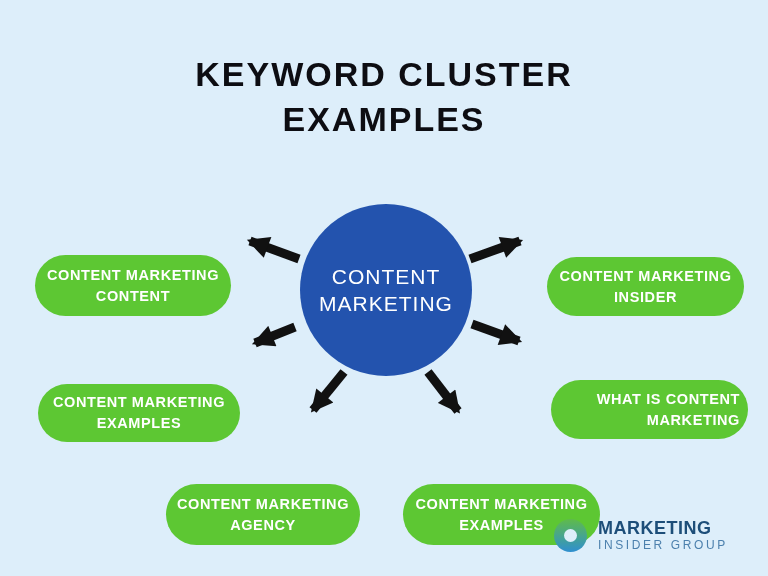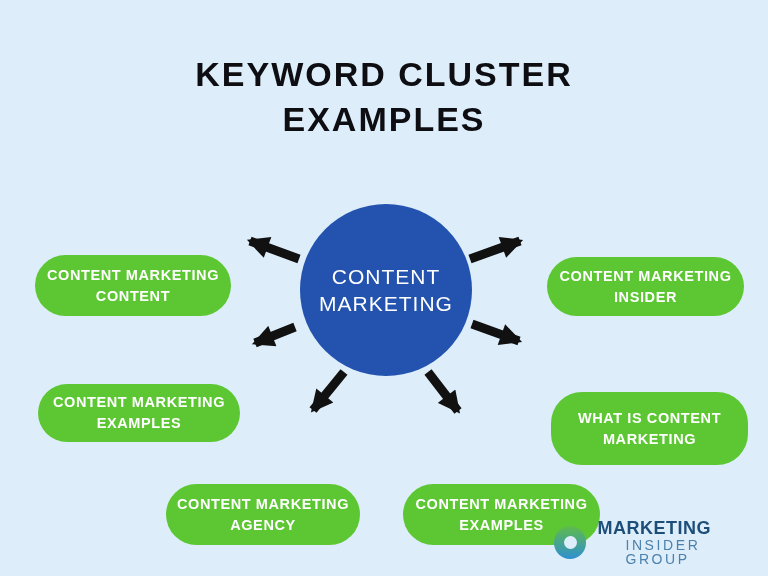--- a/index.html
+++ b/index.html
@@ -75,21 +75,21 @@
     flex-direction: column;
     align-items: center;
     justify-content: center;
     padding: 0 8px;
     box-sizing: border-box;
     margin-top: 48px;
   }
   .pill-agency   { left: 35px;  top: 207px; width: 196px; height: 61px; }
   .pill-services { left: 547px; top: 209px; width: 197px; height: 59px; }
   .pill-strategy { left: 38px;  top: 336px; width: 202px; height: 58px; }
-  .pill-whatis   { left: 551px; top: 344px; width: 197px; height: 73px; }
+  .pill-whatis   { left: 551px; top: 332px; width: 197px; height: 59px; align-items: flex-end; }
   .pill-company  { left: 166px; top: 436px; width: 194px; height: 61px; }
   .pill-examples { left: 403px; top: 436px; width: 197px; height: 61px; }
 
   
   .logo {
     position: absolute;
     left: 554px;
     top: 518px;
     display: flex;
     align-items: center;
@@ -116,25 +116,24 @@
   }
   .logo-name {
     color: var(--logo-navy, #1d4e79);
     font-size: 18px;
     font-weight: 800;
     letter-spacing: 0.5px;
     line-height: 20px;
   }
   .logo-tagline {
     color: var(--logo-light-blue, #4c80ad);
-    font-size: 14px;
+    font-size: 12px;
     font-weight: 500;
     letter-spacing: 2.6px;
     line-height: 14px;
-    margin-left: 28px;
   }
 </style>
 </head>
 <body>
 
 <div class="canvas">
 
   <div class="title">
     <div>KEYWORD CLUSTER</div>
     <div>EXAMPLES</div>

